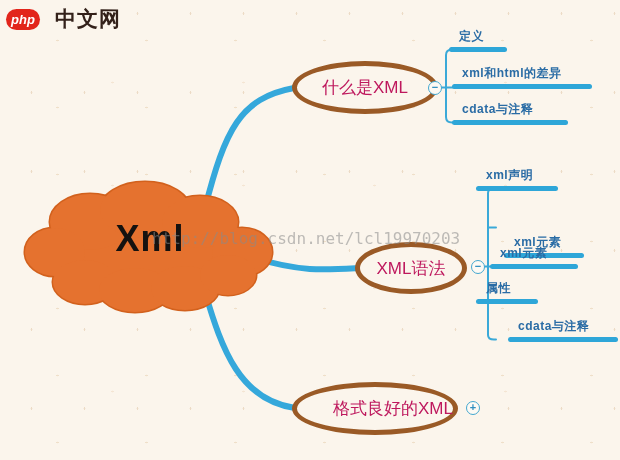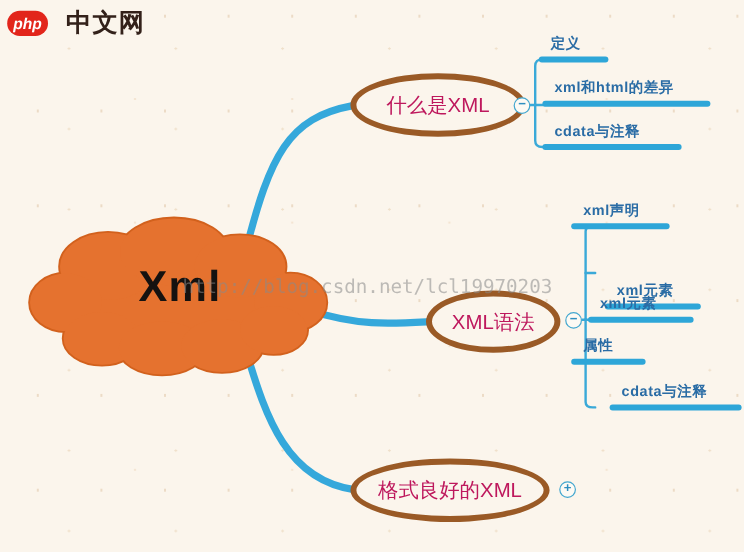--- a/index.html
+++ b/index.html
@@ -36,21 +36,21 @@
   
   .node{
     position:absolute; z-index:5;
     display:flex; align-items:center; justify-content:center;
     border:5px solid #9a5a26; border-radius:50%;
     background:#fbf5ec; color:#be185d;
     font-size:17px; font-weight:normal; white-space:nowrap;
   }
   .node-1{ left:292px; top:61px;  width:146px; height:53px; }
   .node-2{ left:355px; top:242px; width:112px; height:52px; }
-  .node-3{ left:292px; top:382px; width:166px; height:53px; }
+  .node-3{ left:292px; top:382px; width:166px; height:53px;justify-content:flex-end; }
 
   
   .toggle{
     position:absolute; z-index:6; width:14px; height:14px;
     border:1.5px solid #43a7cf; border-radius:50%; background:#fdfaf4;
     color:#2f8fc0; font-size:11px; line-height:10px; text-align:center;
     font-weight:bold;
   }
   .toggle-1{ left:428px; top:81px; }
   .toggle-2{ left:471px; top:260px; }

